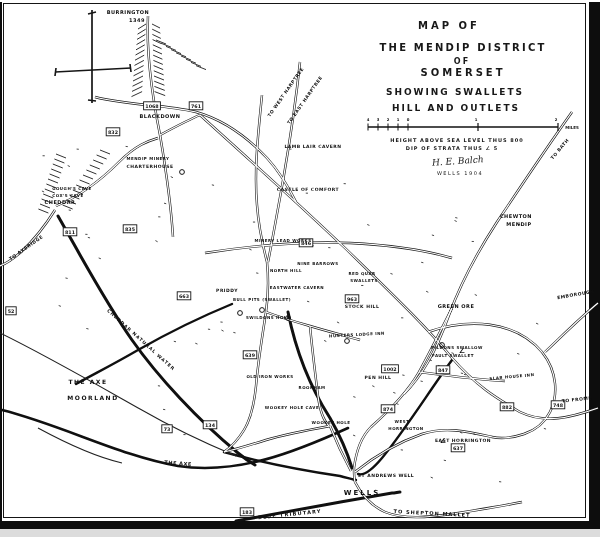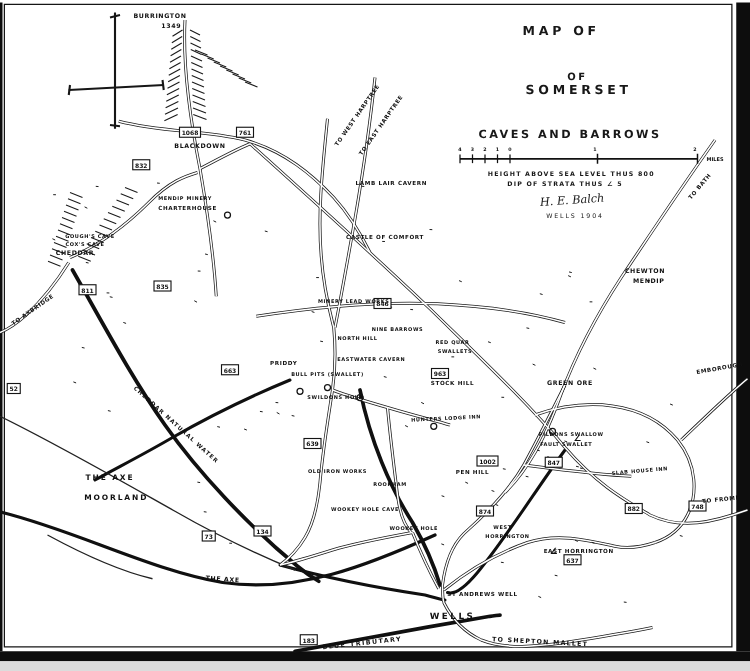--- a/index.html
+++ b/index.html
@@ -31,23 +31,25 @@
 <body>
 
 <div class="page">
 
   <div class="edge" style="left:0;top:2px;width:2px;height:519px;"></div>
   <div class="edge" style="left:589px;top:2px;width:11px;height:519px;"></div>
   <div class="edge" style="left:0;top:521px;width:600px;height:11px;"></div>
   <div class="map-border"></div>
 
   <div class="ht t-main" style="left:449px;top:20px;">MAP OF</div>
+  <div class="ht t-sub" style="left:463px;top:42px;">THE MENDIP DISTRICT</div>
   <div class="ht t-of" style="left:462px;top:57px;text-align:center;">OF</div>
   <div class="ht t-som" style="left:463px;top:67px;">SOMERSET</div>
-  <div class="ht t-line" style="left:456px;top:103px;">CAVES AND BARROWS</div>
+  <div class="ht t-line" style="left:455px;top:87px;">SHOWING SWALLETS</div>
+  <div class="ht t-line" style="left:456px;top:103px;">HILL AND OUTLETS</div>
 
   <div class="ht n-line" style="left:457px;top:137px;">HEIGHT ABOVE SEA LEVEL THUS 800</div>
   <div class="ht n-line" style="left:452px;top:145px;">DIP OF STRATA THUS ∠ 5</div>
   <div class="sig" style="left:432px;top:156px;">H. E. Balch</div>
   <div class="ht pd" style="left:460px;top:170px;">WELLS 1904</div>
 
   <svg id="map-svg" width="600" height="537" viewBox="0 0 600 537">
 
     <g stroke="#161616" stroke-width="1.7" fill="none">
       <path d="M92,10 L92,103"></path>

